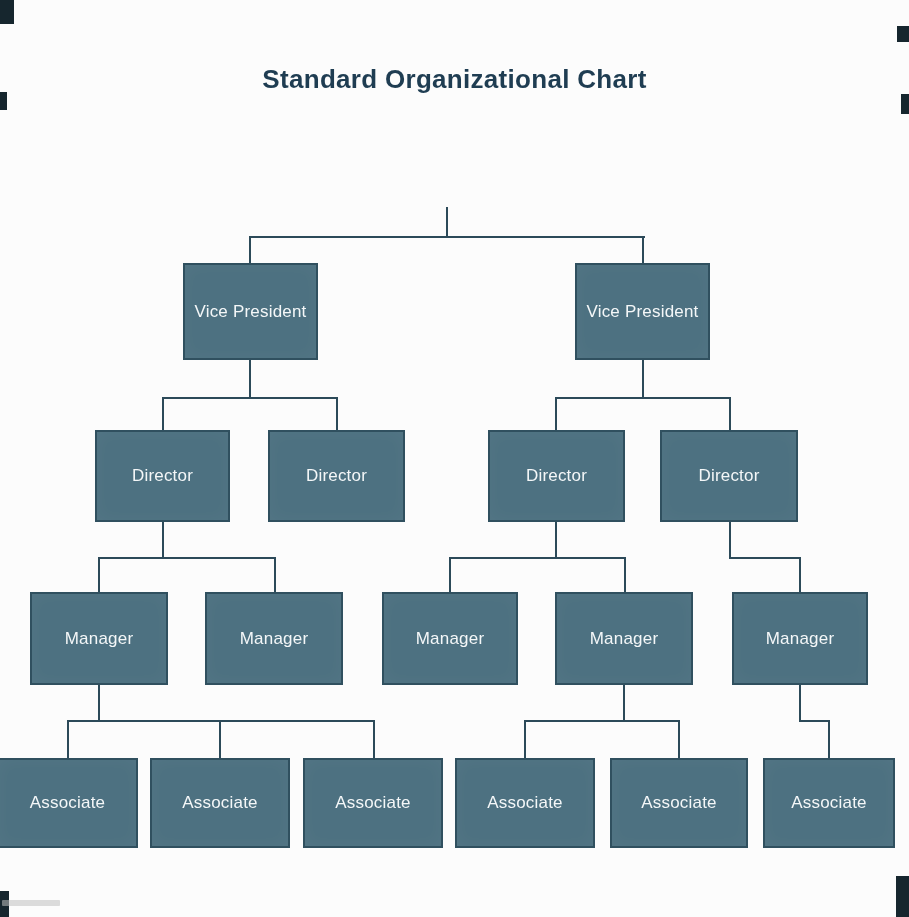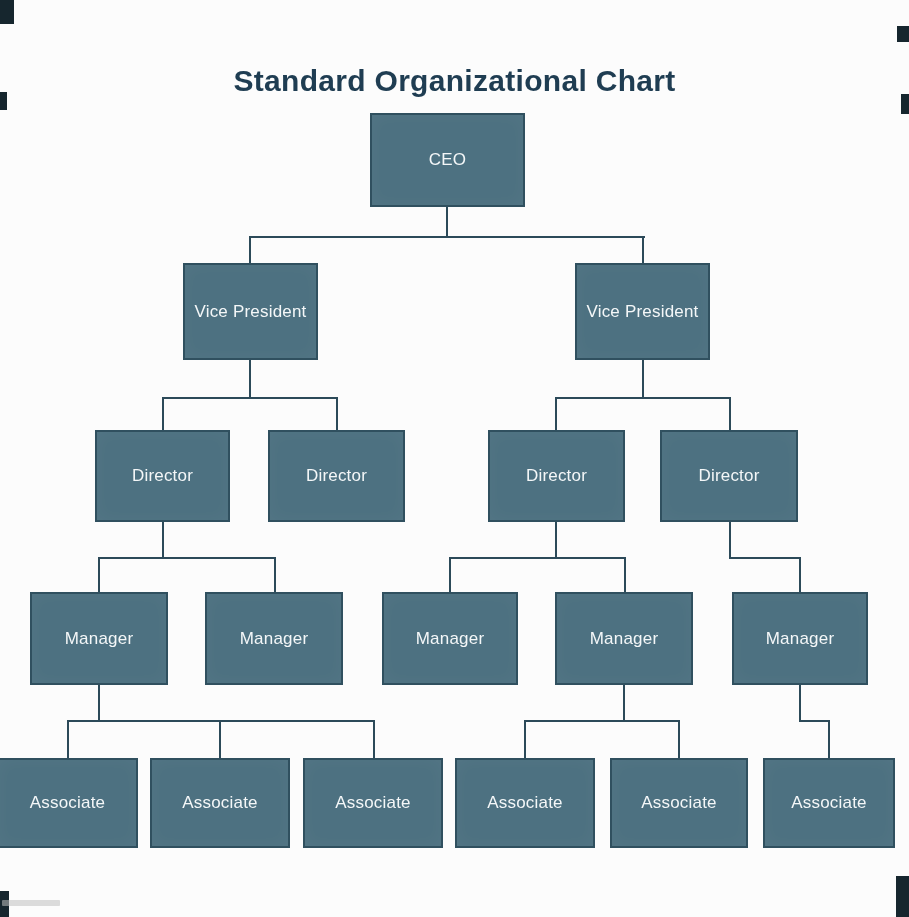--- a/index.html
+++ b/index.html
@@ -17,21 +17,21 @@
     position:relative;
     width:909px;height:917px;
     background:var(--background);
     overflow:hidden;
     font-family:"Liberation Sans", sans-serif;
   }
   .chart-title{
     position:absolute;
     top:64px;left:0;width:100%;
     text-align:center;
-    font-size:30px;
+    font-size:26px;
     font-weight:700;
     letter-spacing:.3px;
     color:var(--title-color);
   }
   .node{
     position:absolute;
     background:var(--box-fill);
     border:2px solid var(--box-border);
     color:var(--box-text);
     display:flex;
@@ -60,23 +60,20 @@
     border-radius:1px;
   }
 </style>
 </head>
 <body>
 
 <div class="canvas">
 
   <div class="chart-title">Standard Organizational Chart</div>
 
-  <div class="node" style="left:370px;top:113px;width:155px;height:94px;">
-    <span>CEO</span>
-  </div>
 
   <div class="line v" style="left:446px;top:207px;height:31px;"></div>
   <div class="line h" style="left:249px;top:236px;width:396px;"></div>
   <div class="line v" style="left:249px;top:236px;height:27px;"></div>
   <div class="line v" style="left:642px;top:236px;height:27px;"></div>
 
   <div class="node" style="left:183px;top:263px;width:135px;height:97px;">
     <span>Vice President</span>
   </div>
   <div class="node" style="left:575px;top:263px;width:135px;height:97px;">

